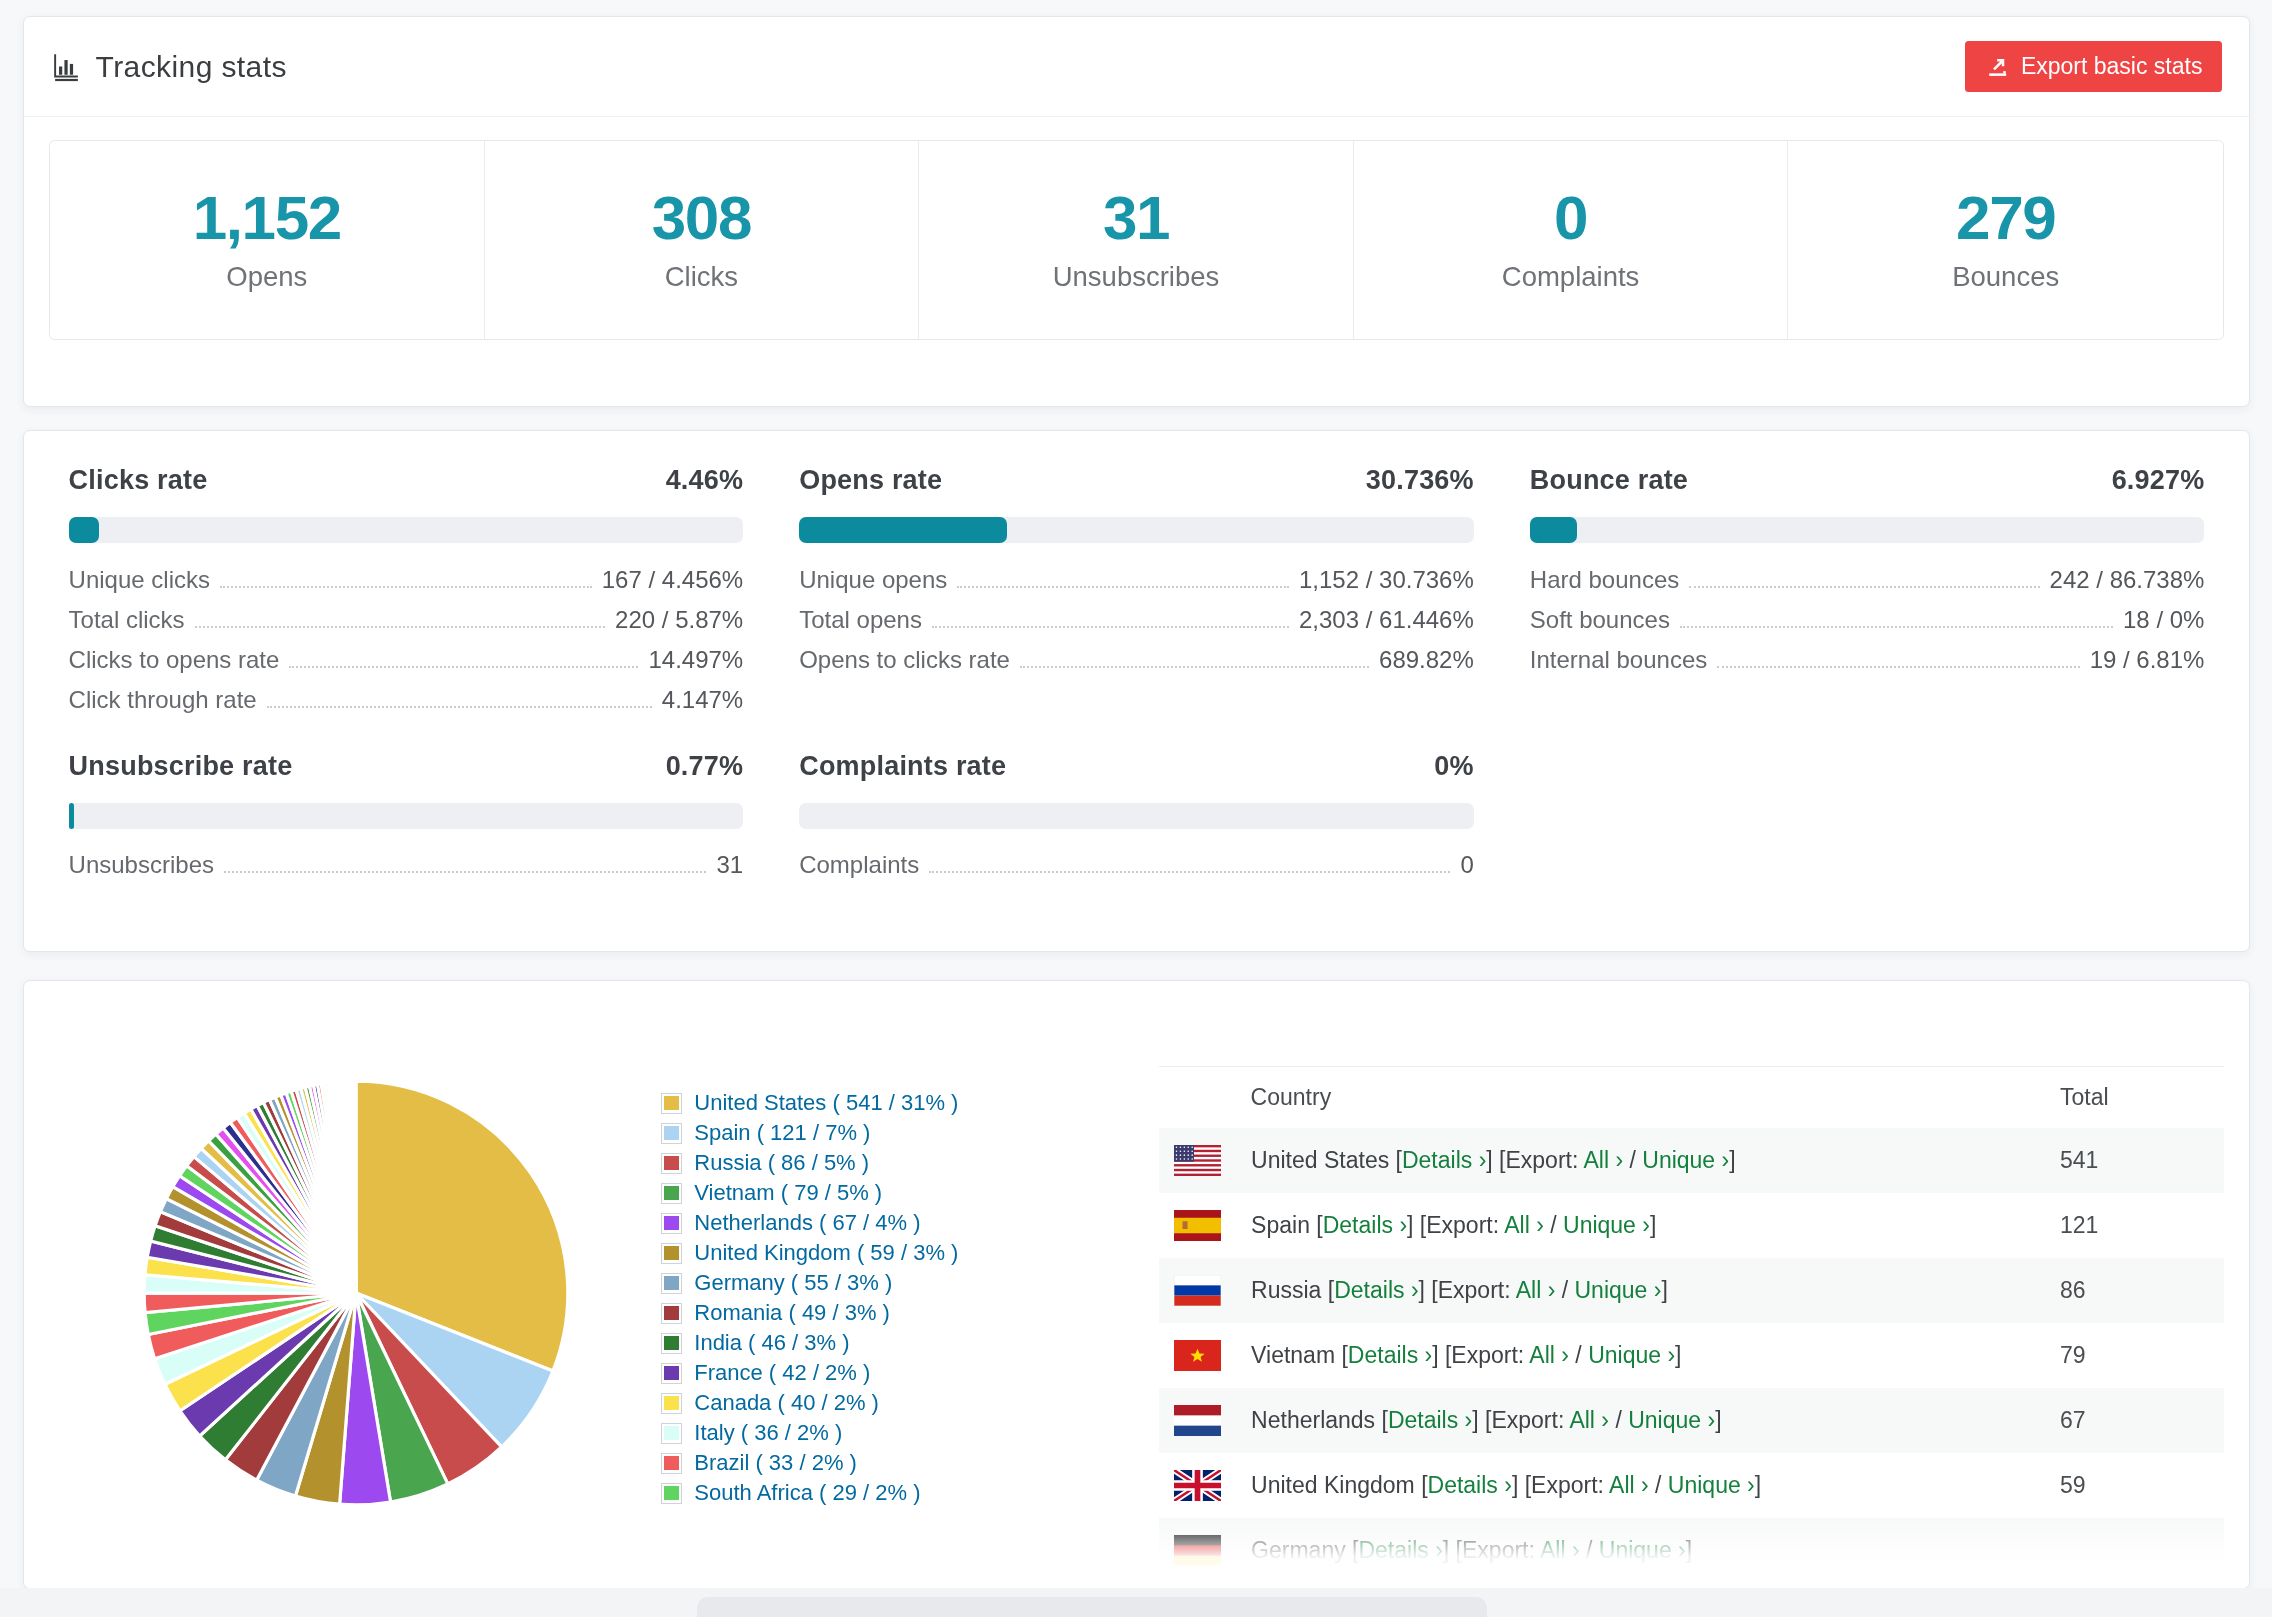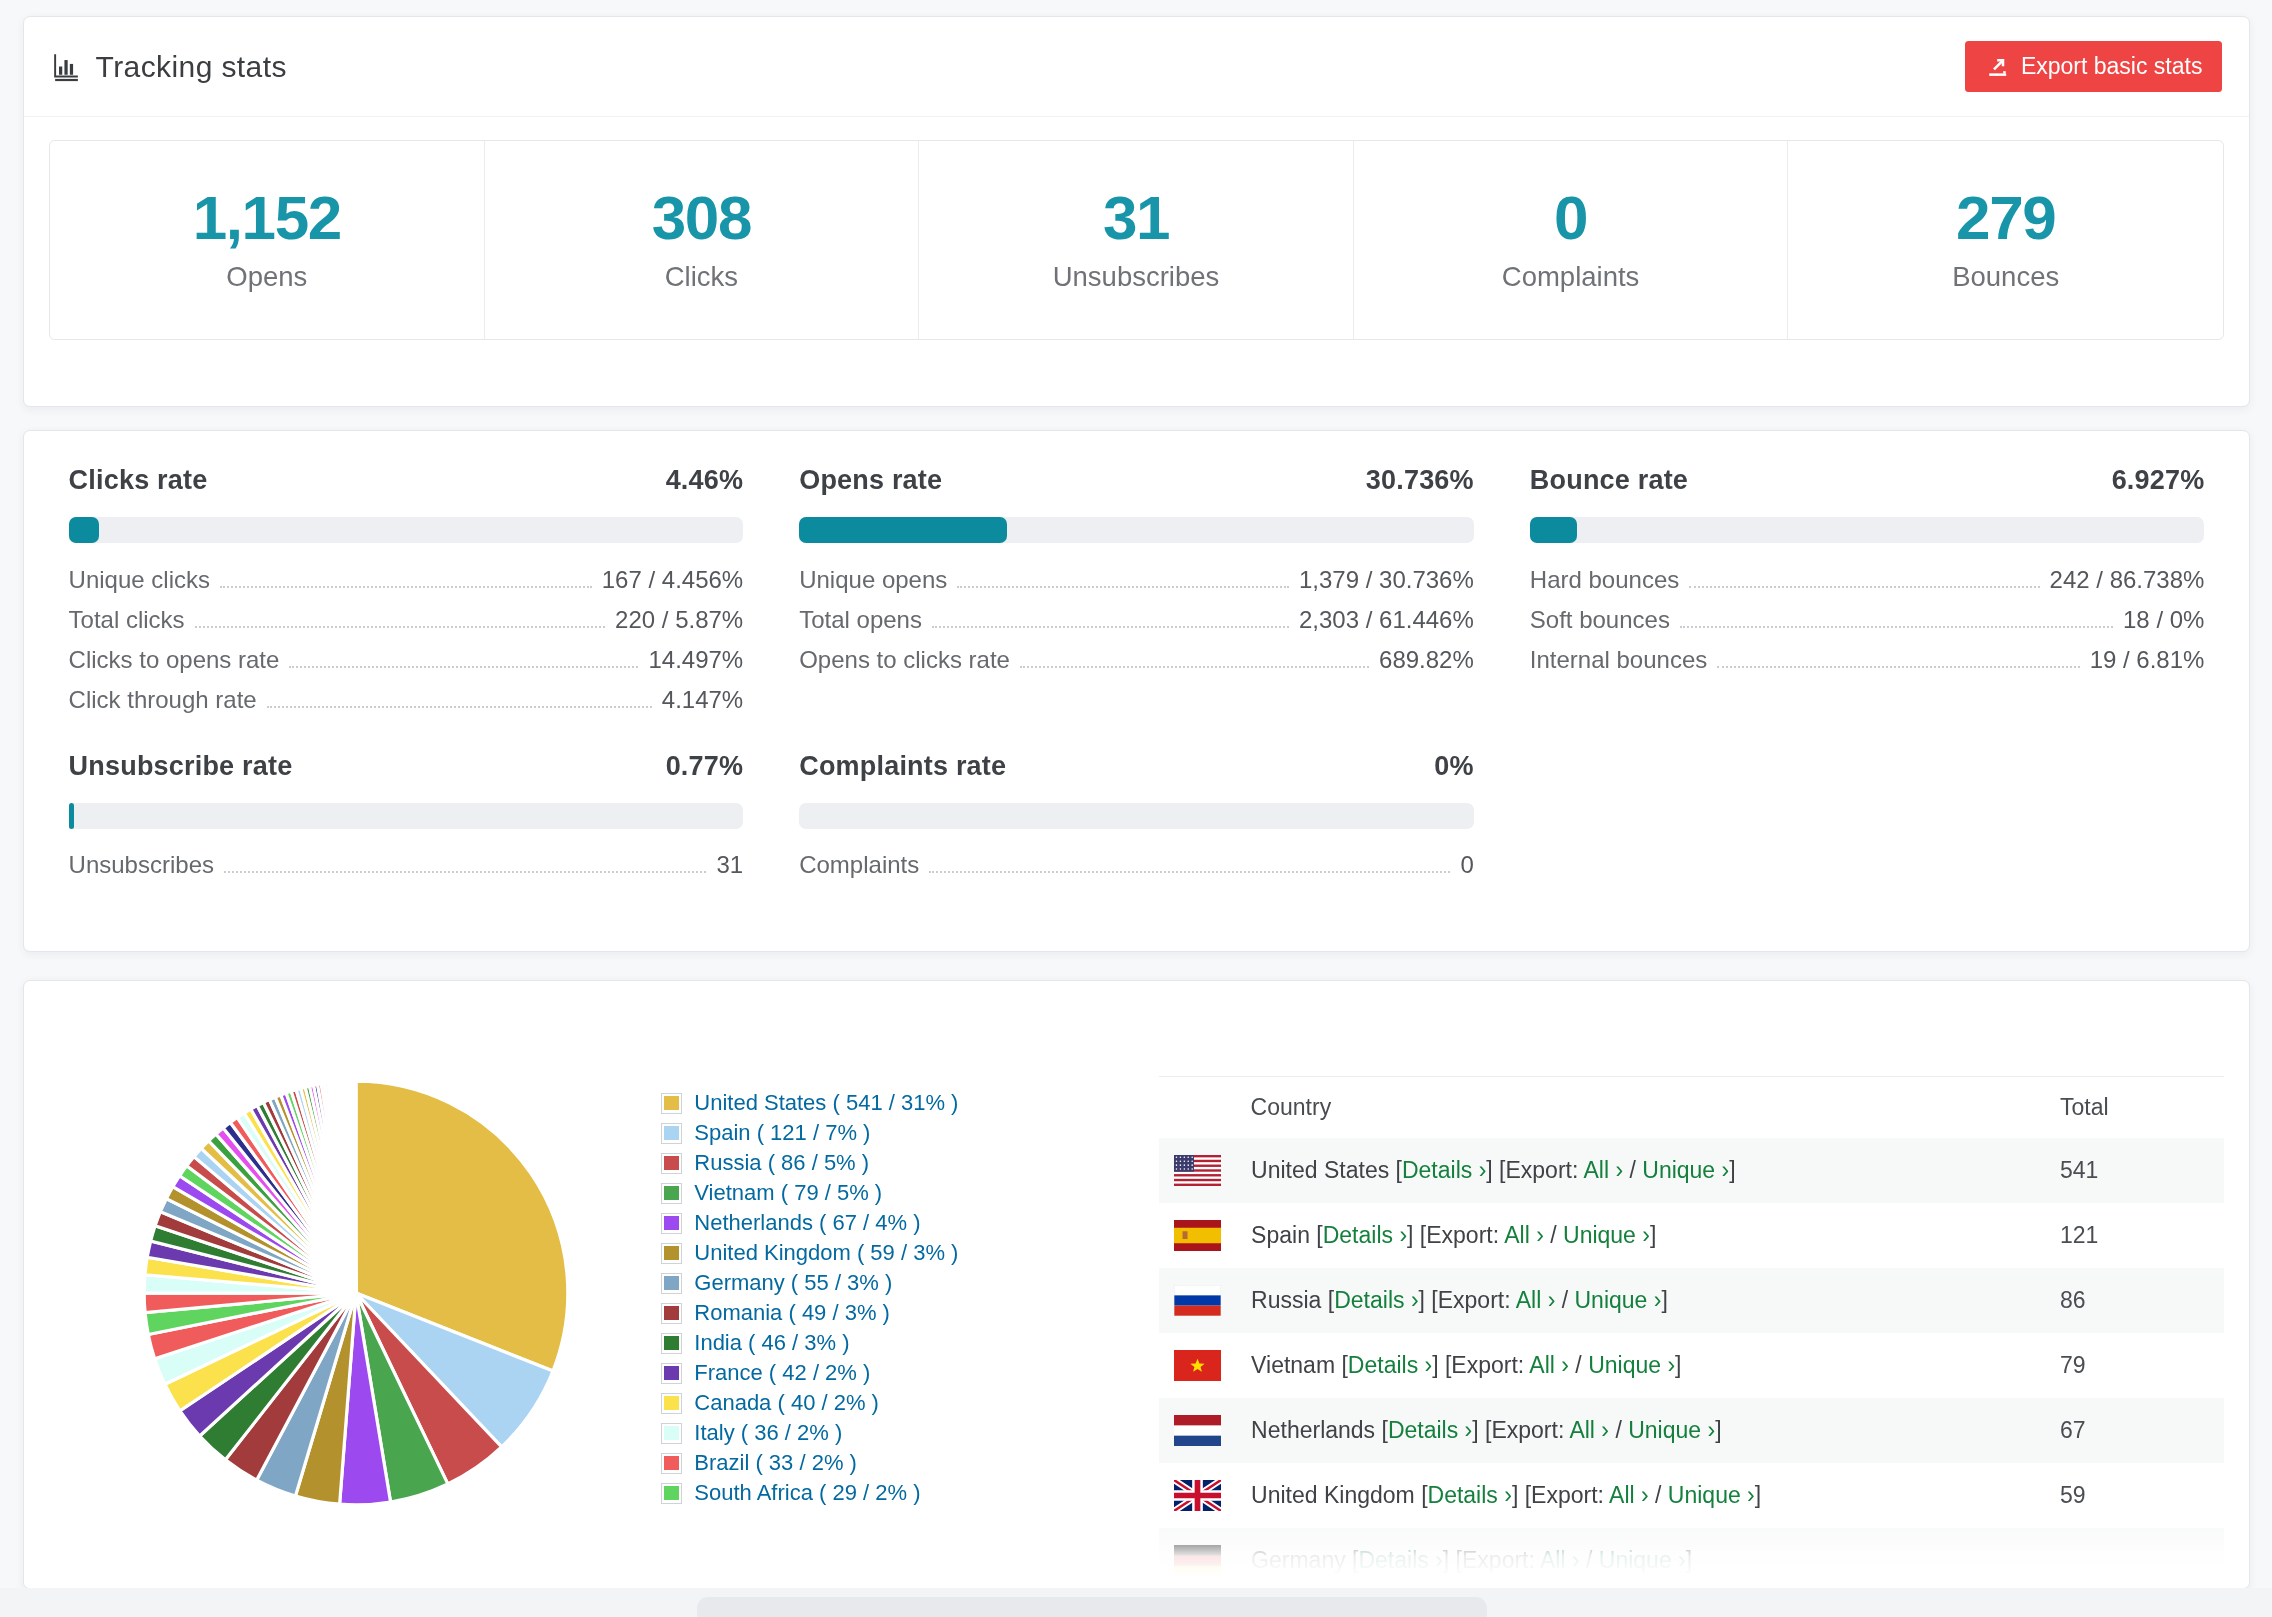--- a/index.html
+++ b/index.html
@@ -44,21 +44,21 @@
   
   #card-geo{margin-top:28px;height:607px;overflow:hidden;}
   #card-geo .card-head{height:79px;}
   .geo-content{position:absolute;left:0;right:0;top:79px;bottom:0;}
   #pie-svg{position:absolute;left:99px;top:0;}
   #legend{position:absolute;left:637px;top:28px;}
   .lg-item{display:flex;align-items:center;height:30px;cursor:pointer;}
   .lg-swatch{width:19px;height:19px;border:0.7px solid #cfd2d6;background:#fff;margin-right:12.7px;display:flex;flex:none;}
   .lg-swatch i{flex:1;margin:2.1px;}
   .lg-label{font-size:22px;color:#0369a1;white-space:nowrap;}
-  #geo-table{position:absolute;left:1135px;right:25.4px;top:16px;border-top:0.7px solid #ebedf0;}
+  #geo-table{position:absolute;left:1135px;right:25.4px;top:6px;border-top:0.7px solid #ebedf0;}
   .g-head{display:grid;grid-template-columns:1fr 164px;height:61px;align-items:center;font-size:23px;color:#494d51;}
   .g-head .hc1{padding-left:92px;}
   .g-row{display:grid;grid-template-columns:1fr 164px;height:65px;align-items:center;font-size:23px;}
   .g-row.alt{background:#f7f8f8;}
   .g-c1{display:flex;align-items:center;padding-left:15.5px;}
   .flag{width:47px;height:31px;margin-right:30px;flex:none;}
   .g-name{color:#3f4246;white-space:nowrap;}
   .lnk{color:#15803d;cursor:pointer;text-decoration:none;}
   .br{color:#3f4246;}
   .g-total{color:#4a4e52;}
@@ -156,21 +156,21 @@
        <span class="rate-title">Opens rate</span>
        <span class="rate-val">30.736%</span>
      </div>
      <div class="pbar">
        <div class="pfill" style="width:30.736%"></div>
      </div>
      <div class="drows">
           <div class="drow">
          <span class="dlabel">Unique opens</span>
          <span class="leader"></span>
-         <span class="dval">1,379 / 30.736%</span>
+         <span class="dval">1,152 / 30.736%</span>
        </div>
           <div class="drow">
          <span class="dlabel">Total opens</span>
          <span class="leader"></span>
          <span class="dval">2,303 / 61.446%</span>
        </div>
           <div class="drow">
          <span class="dlabel">Opens to clicks rate</span>
          <span class="leader"></span>
          <span class="dval">689.82%</span>

